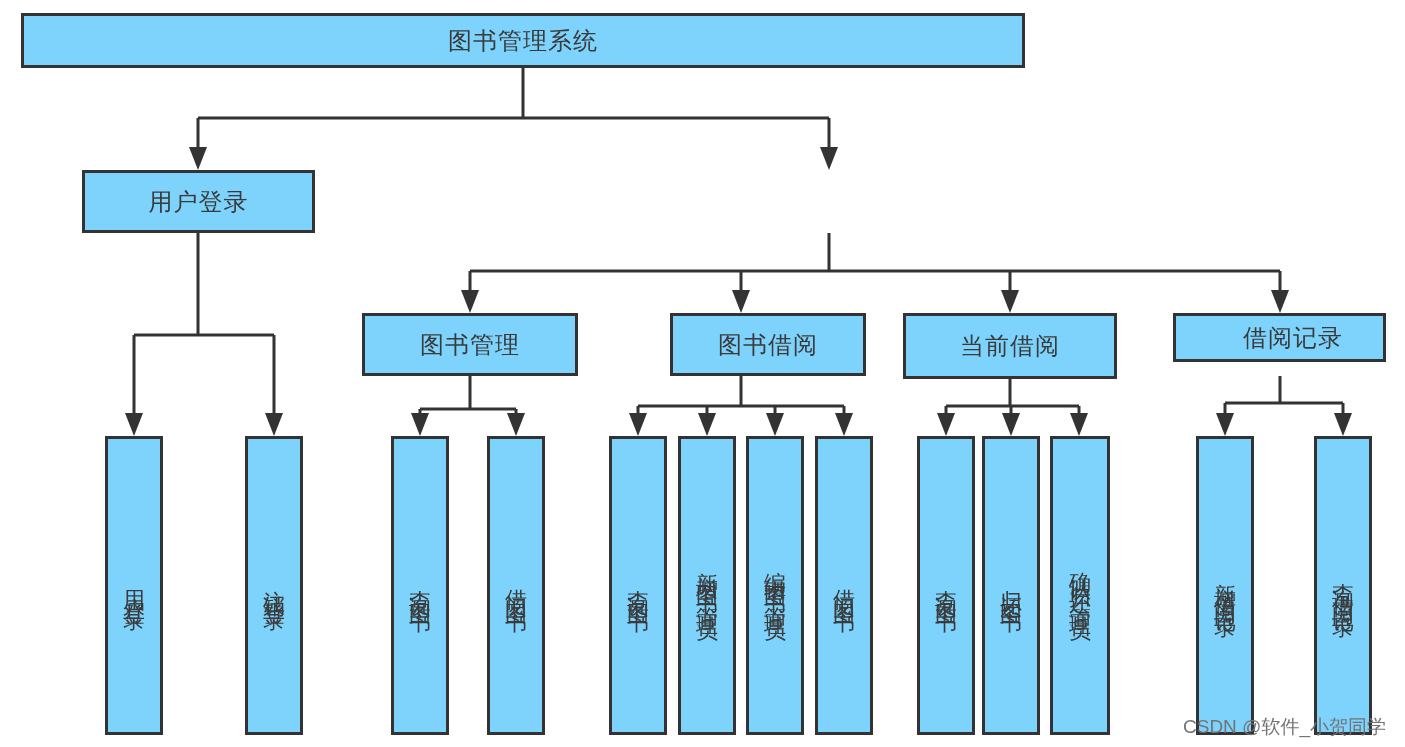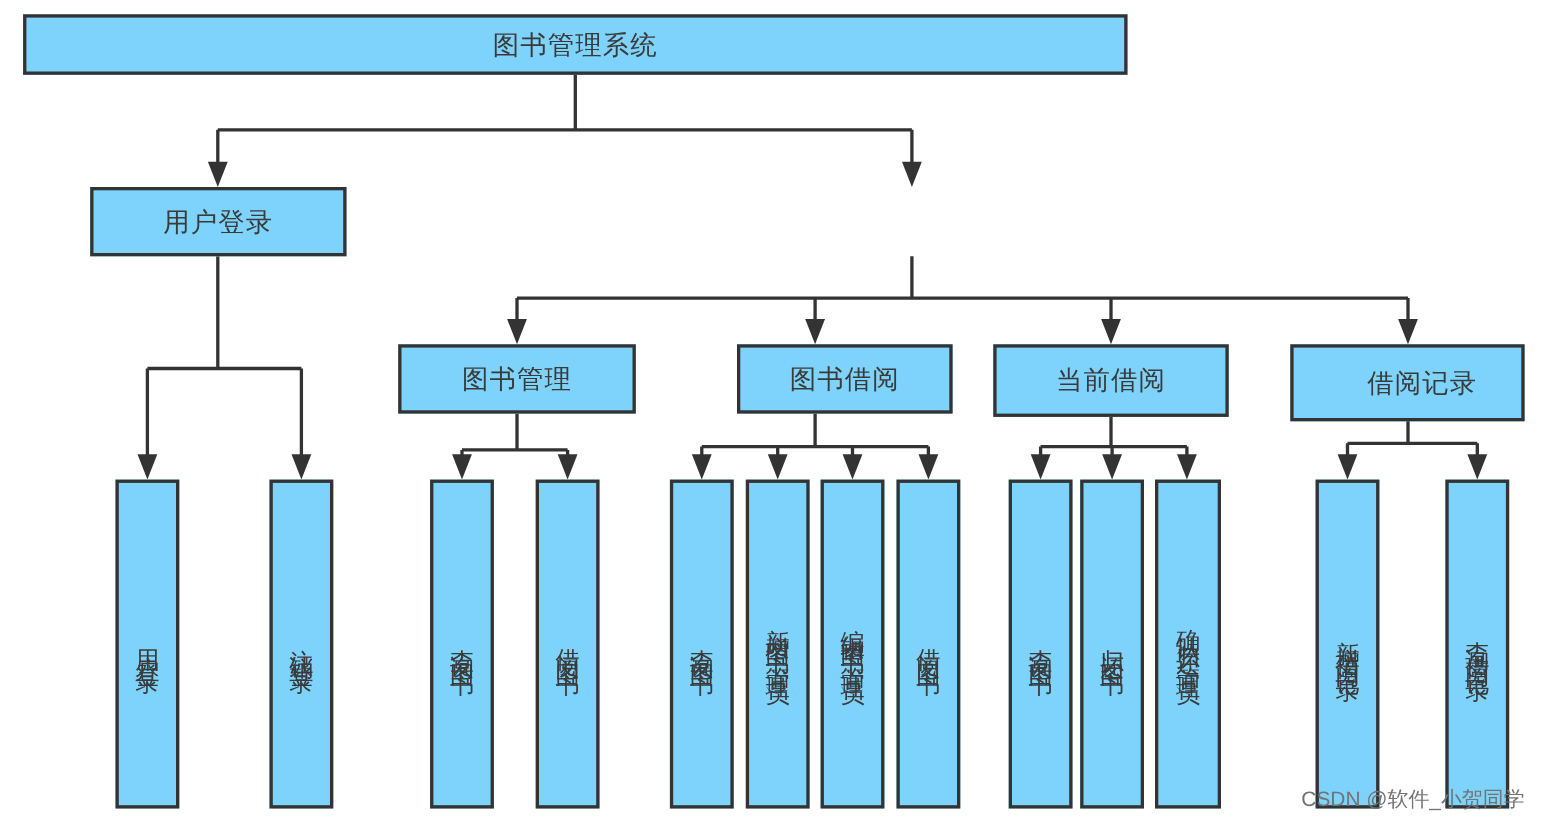--- a/index.html
+++ b/index.html
@@ -104,21 +104,21 @@
 
   <div class="node h" style="left:362px; top:313px; width:216px; height:63px;">
     <span>图书管理</span>
   </div>
   <div class="node h" style="left:634px; top:313px; width:196px; height:63px;margin-left:36px;">
     <span>图书借阅</span>
   </div>
   <div class="node h" style="left:903px; top:313px; width:214px; height:66px;">
     <span>当前借阅</span>
   </div>
-  <div class="node h" style="left:1173px; top:313px; width:213px; height:70px;padding-left:27px;">
+  <div class="node h" style="left:1173px; top:313px; width:213px; height:49px;padding-left:27px;">
     <span>借阅记录</span>
   </div>
 
   <div class="node v" style="left:105px; top:436px; width:58px; height:299px;">
     <span>用户登录</span>
   </div>
   <div class="node v" style="left:245px; top:436px; width:58px; height:299px;">
     <span>注销登录</span>
   </div>
 

